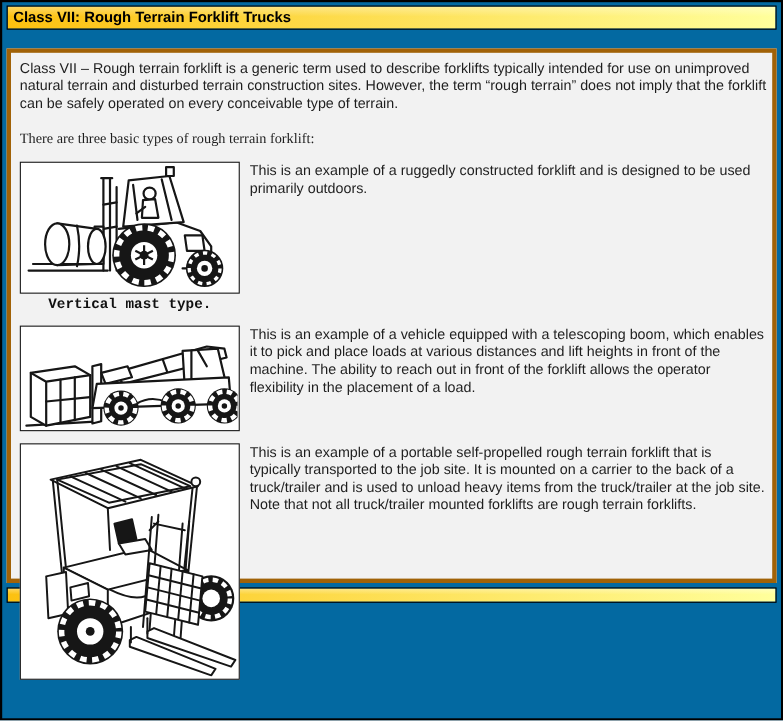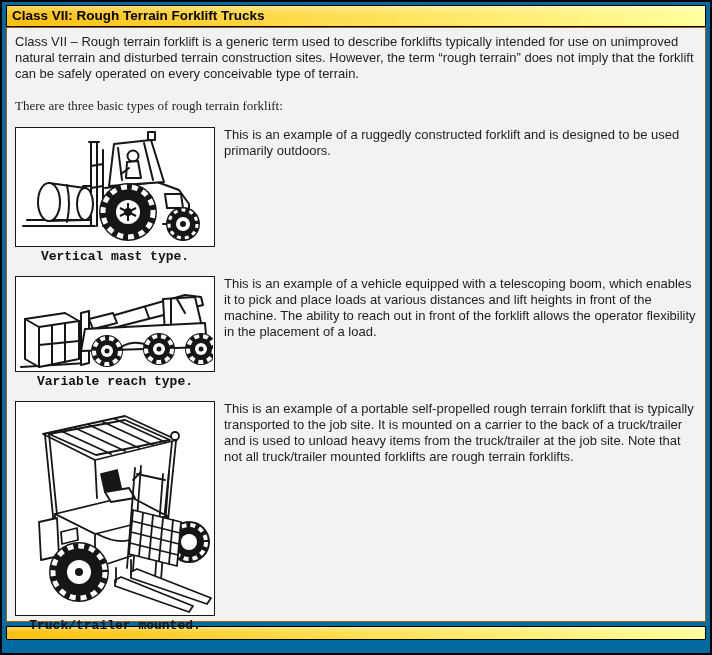--- a/index.html
+++ b/index.html
@@ -27,23 +27,23 @@
       linear-gradient(to right, var(--header-gradient-left, #fcc110), var(--header-gradient-right, #ffff9c));
     font-size: 13.5px;
     font-weight: bold;
     color: #000;
     line-height: 19px;
     padding: 0 5px;
     white-space: nowrap;
   }
   .content {
     box-sizing: border-box;
-    margin: 0 2px 0 2px;
-    height: 595px;
-    border: 1px solid #a16207;
+    margin: 17px 2px 0 2px;
+    height: 486px;
+    border: 4px solid #a16207;
     background: var(--content-bg, #f2f2f2);
     padding: 4px 6px;
     color: var(--text-color, #1e1e1e);
     font-size: 13px;
     line-height: 16px;
   }
   .intro { margin: 2px 0 0 2px; width: 692px; }
   .lead  { margin: 16px 0 13px 2px; font-family: Liberation Serif, serif; }
   .row {
     display: flex;
@@ -188,21 +188,20 @@
               <circle cx="142" cy="70" r="13" fill="none" stroke="#fff" stroke-width="4" stroke-dasharray="5 4"></circle>
               <circle cx="142" cy="70" r="6" fill="#fff"></circle>
               <circle cx="142" cy="70" r="2.5" fill="#161616"></circle>
               <circle cx="184" cy="70" r="16" fill="#161616"></circle>
               <circle cx="184" cy="70" r="13" fill="none" stroke="#fff" stroke-width="4" stroke-dasharray="5 4"></circle>
               <circle cx="184" cy="70" r="6" fill="#fff"></circle>
               <circle cx="184" cy="70" r="2.5" fill="#161616"></circle>
             </g>
           </svg>
         </div>
-        <div class="caption">Variable reach type.</div>
       </div>
       <div class="desc">This is an example of a vehicle equipped with a telescoping boom, which enables it to pick and place loads at various distances and lift heights in front of the machine. The ability to reach out in front of the forklift allows the operator flexibility in the placement of a load.</div>
     </div>
 
     <div class="row">
       <div class="figure">
         <div class="img-frame h3">
           <svg width="196" height="209" viewBox="0 0 196 209">
             <g stroke="#161616" stroke-width="1.8" fill="none" stroke-linejoin="round" stroke-linecap="round">
 
@@ -259,21 +258,20 @@
               <line x1="114" y1="156" x2="114" y2="170"></line>
               <line x1="99" y1="164" x2="99" y2="178"></line>
             </g>
 
             <circle cx="62" cy="168" r="30" fill="#161616"></circle>
             <circle cx="62" cy="168" r="26" fill="none" stroke="#fff" stroke-width="5" stroke-dasharray="6 5"></circle>
             <circle cx="62" cy="168" r="12" fill="#fff"></circle>
             <circle cx="62" cy="168" r="4" fill="#161616"></circle>
           </svg>
         </div>
-        <div class="caption">Truck/trailer mounted.</div>
       </div>
       <div class="desc">This is an example of a portable self-propelled rough terrain forklift that is typically transported to the job site. It is mounted on a carrier to the back of a truck/trailer and is used to unload heavy items from the truck/trailer at the job site. Note that not all truck/trailer mounted forklifts are rough terrain forklifts.</div>
     </div>
 
   </div>
 
   <div class="title-bar" style="margin-top:4px; height:14px;"></div>
 
 </div>
 

